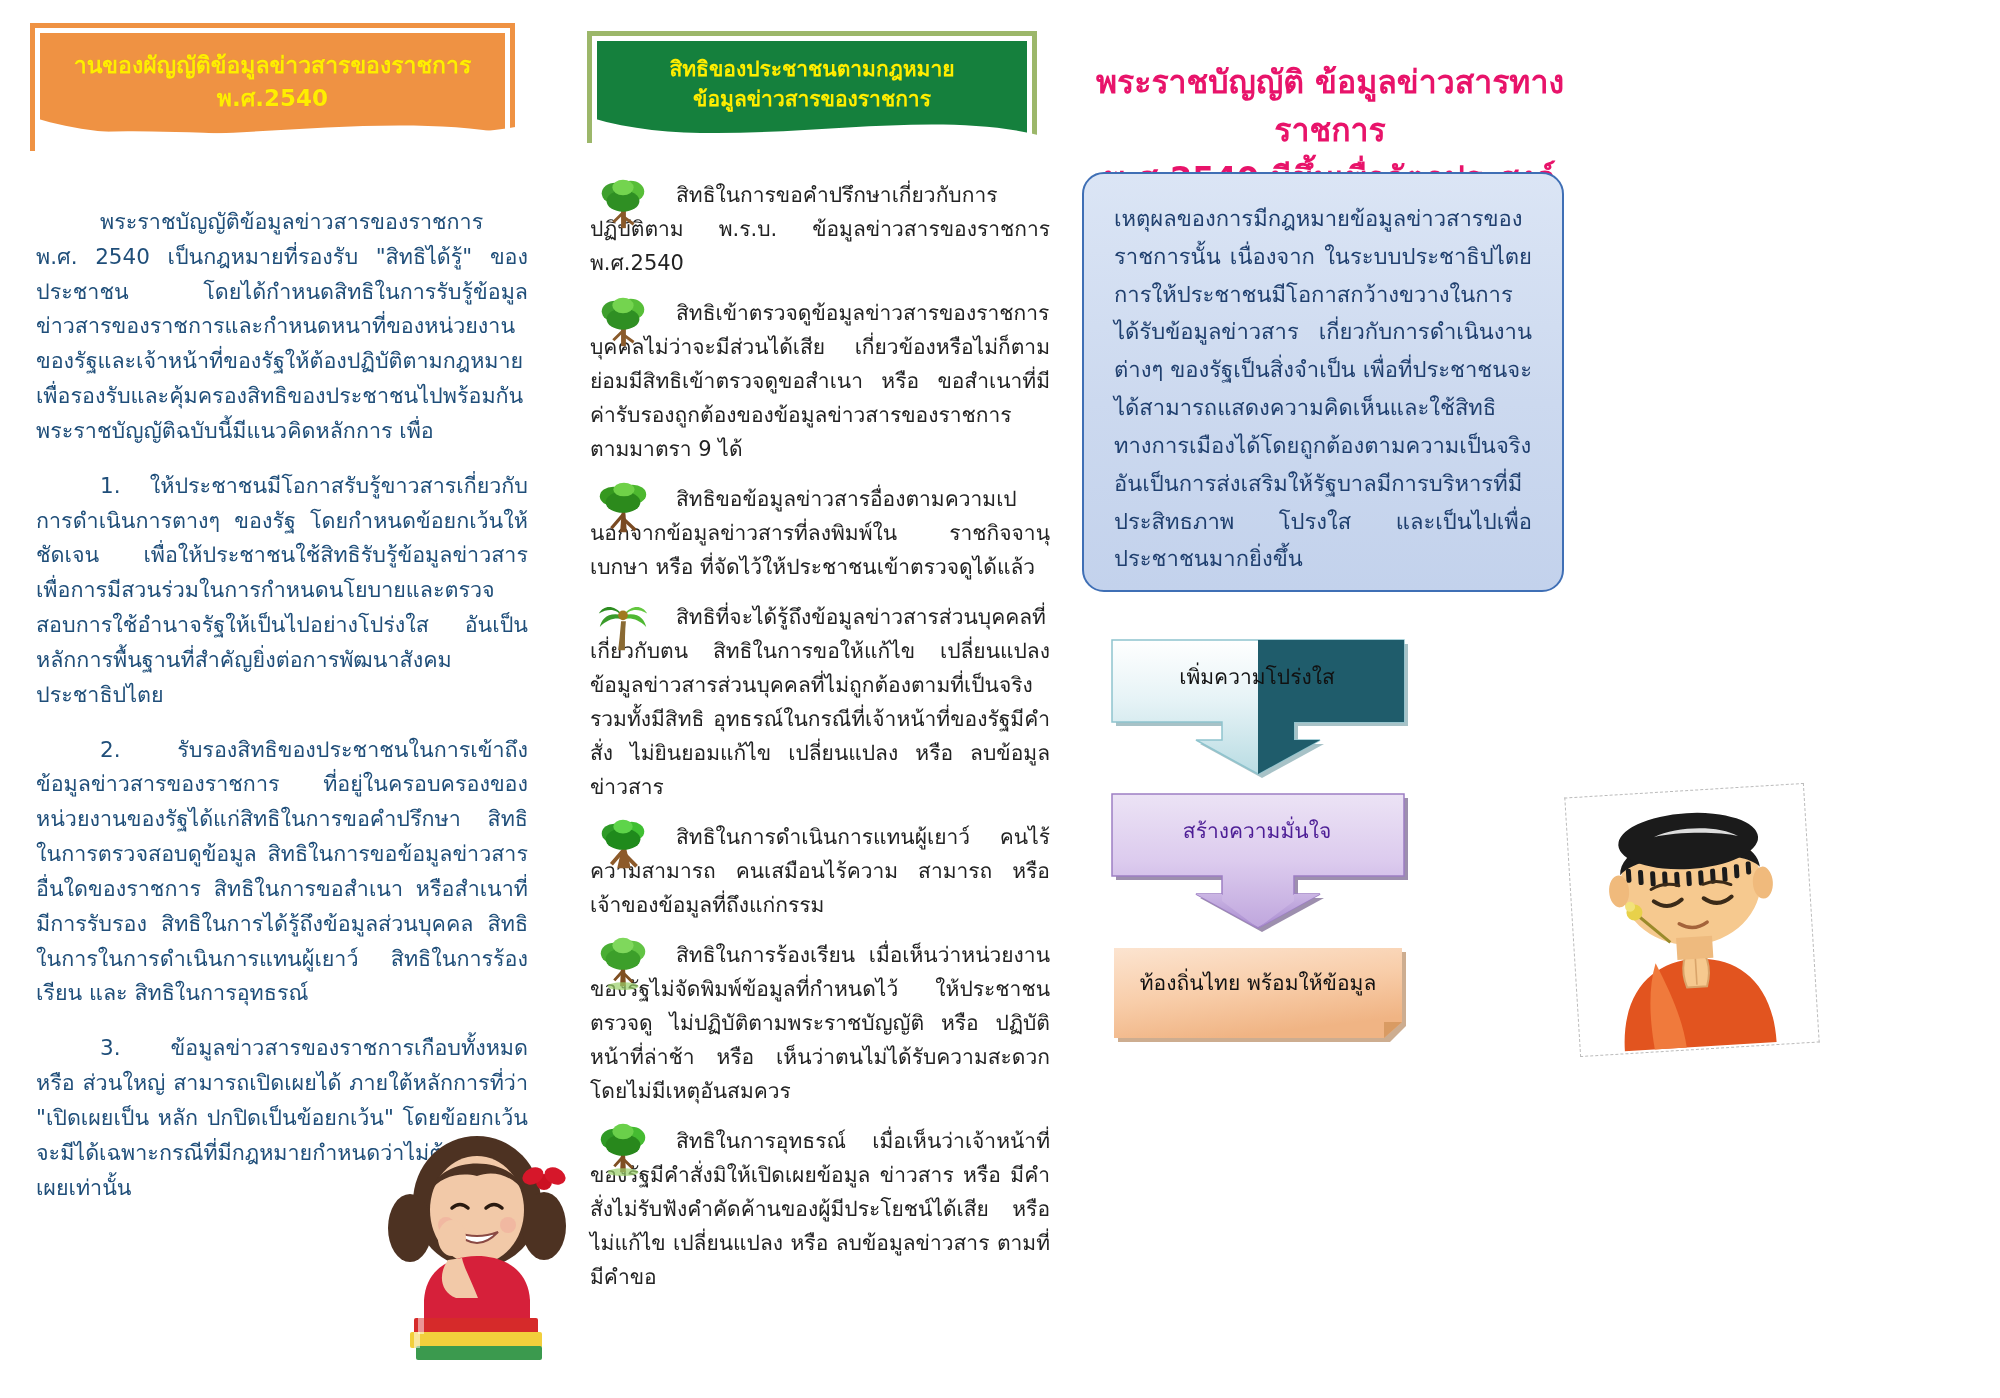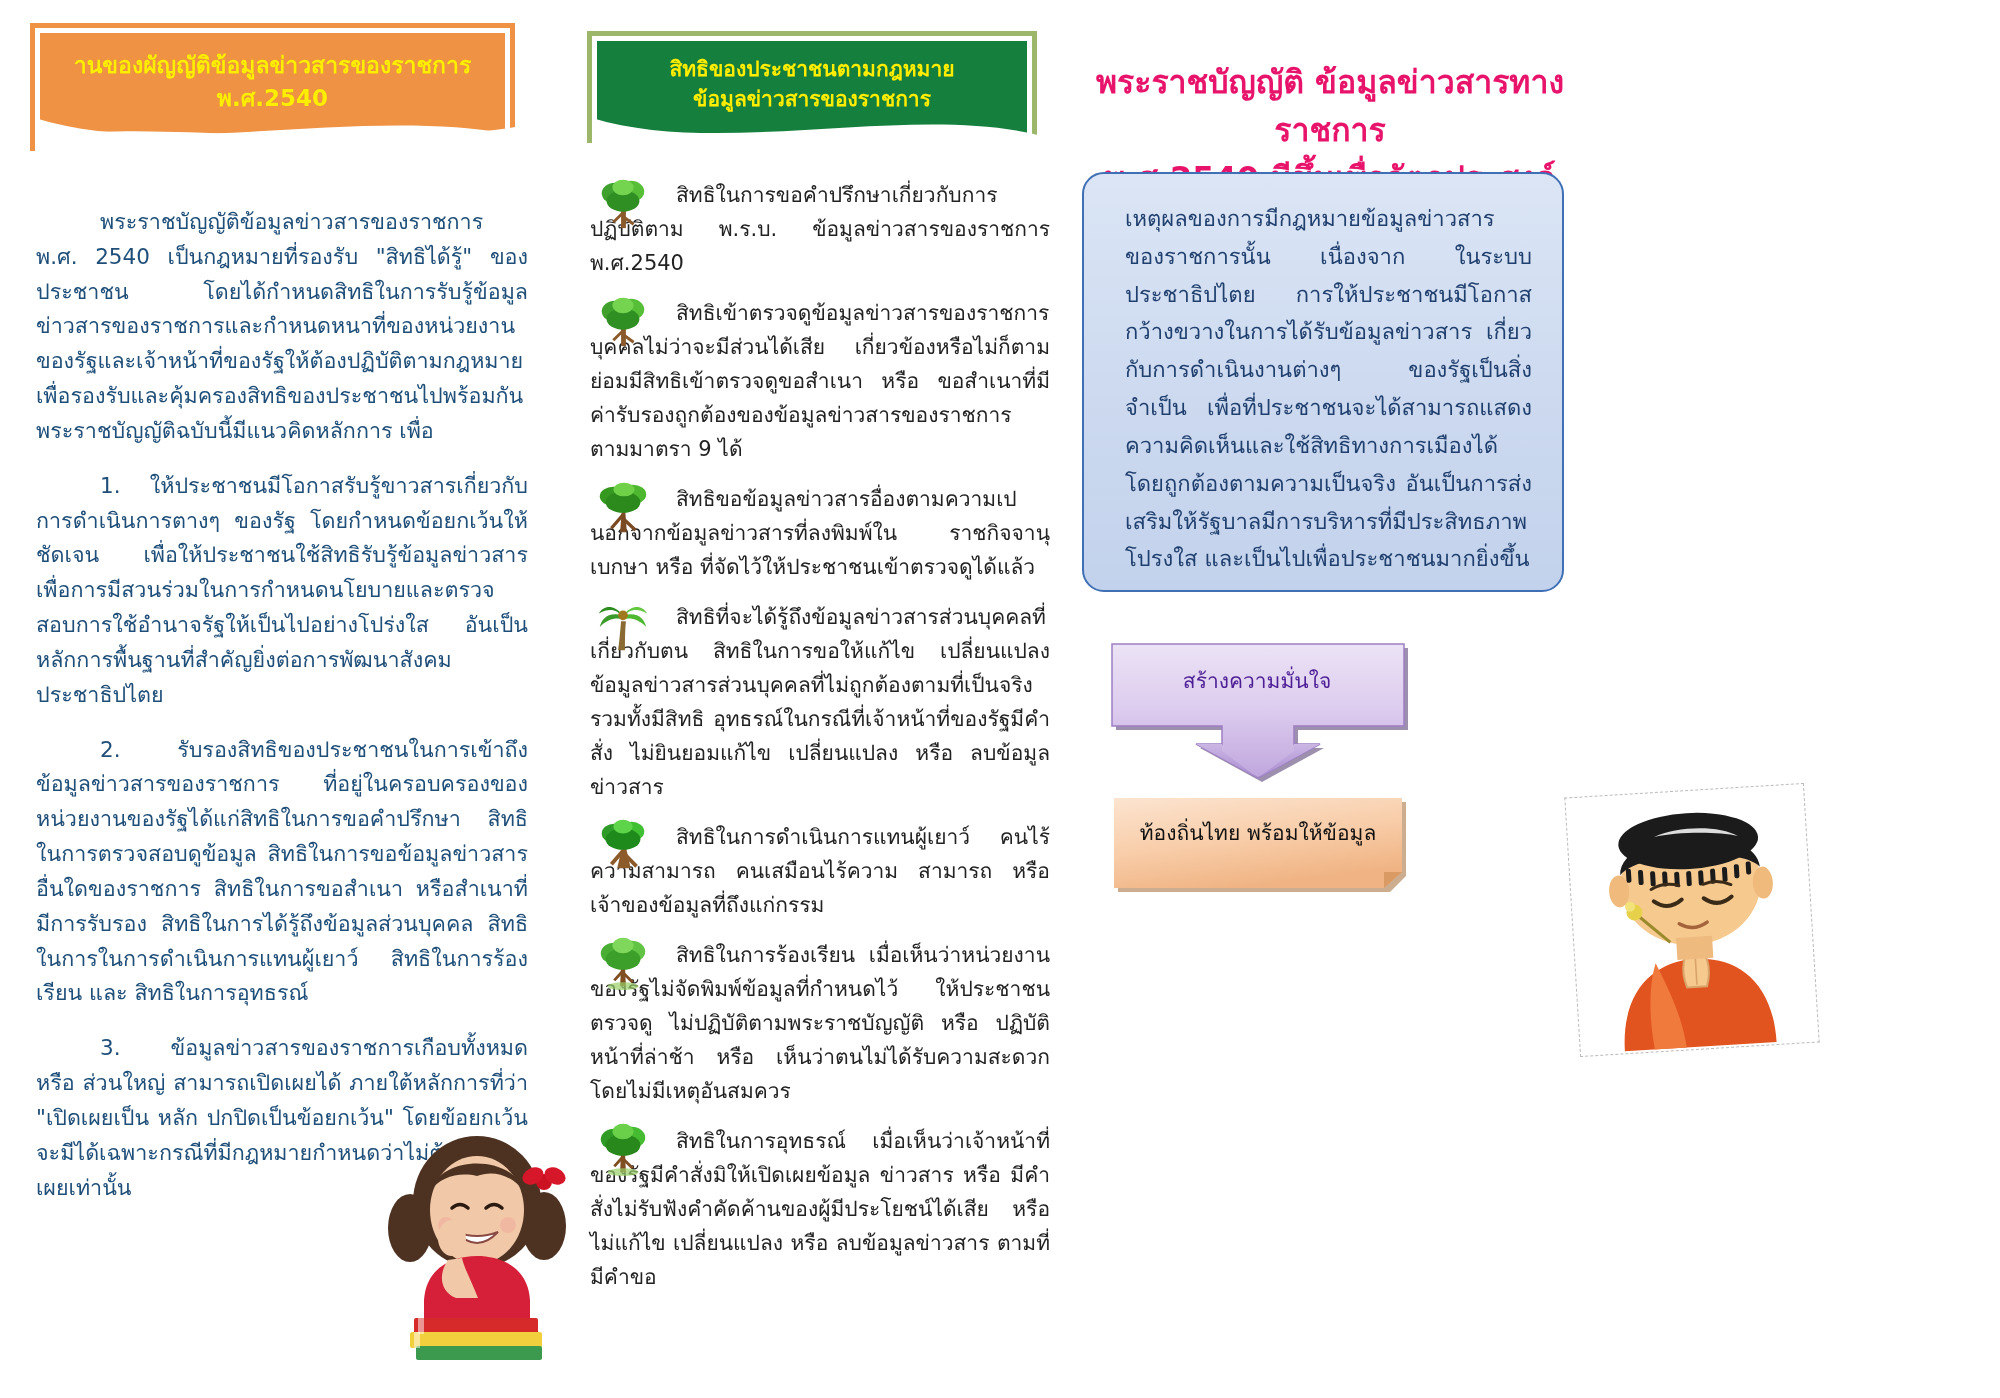--- a/index.html
+++ b/index.html
@@ -73,21 +73,21 @@
     font-size: 32px;
   }
   .blue-box {
     background: linear-gradient(180deg,#dbe5f5 0%, #ccd9ef 55%, #c3d2ec 100%);
     border: 2px solid #3f6fb5;
     border-radius: 22px;
     color: #1f3f6e;
     font-size: 22px;
     line-height: 1.72;
     text-align: justify;
-    padding: 26px 30px 24px 41px;
+    padding: 26px 30px 24px 30px;
   }
   .blue-box p { margin: 0; }
 
   
   .flow { position: absolute; }
 
   
   .photo-frame {
     position:absolute;
     background:#fff;
@@ -273,20 +273,38 @@
       <div>พระราชบัญญัติ ข้อมูลข่าวสารทางราชการ</div>
       <div>พ.ศ.2540 มีขึ้นเพื่อวัตถุประสงค์ใด?.....</div>
     </div>
 
     <div class="blue-box" style="position:absolute; left:22px; top:172px; width:482px; height:420px;">
       <p>เหตุผลของการมีกฎหมายข้อมูลข่าวสารของราชการนั้น เนื่องจาก ในระบบประชาธิปไตย การให้ประชาชนมีโอกาสกว้างขวางในการได้รับข้อมูลข่าวสาร  เกี่ยวกับการดำเนินงานต่างๆ ของรัฐเป็นสิ่งจำเป็น เพื่อที่ประชาชนจะได้สามารถแสดงความคิดเห็นและใช้สิทธิทางการเมืองได้โดยถูกต้องตามความเป็นจริง อันเป็นการส่งเสริมให้รัฐบาลมีการบริหารที่มีประสิทธภาพ โปรงใส และเป็นไปเพื่อประชาชนมากยิ่งขึ้น</p>
     </div>
 
     <div class="flow" style="left:50px; top:632px; width:320px;">
 
+      <div style="position:relative; width:300px; height:150px;">
+        <svg viewBox="0 0 300 150" style="position:absolute;left:0;top:0;width:300px;height:150px;">
+          <defs>
+            <linearGradient id="tealg" x1="0" y1="0" x2="0" y2="1">
+              <stop offset="0%" stop-color="#ffffff"></stop>
+              <stop offset="45%" stop-color="#e6f3f6"></stop>
+              <stop offset="100%" stop-color="#b9dce3"></stop>
+            </linearGradient>
+          </defs>
+
+          <path d="M6 94 L116 94 L116 112 L90 112 L152 146 L214 112 L188 112 L188 94 L298 94 L298 12 L6 12 Z" fill="#5f8f99" opacity=".55"></path>
+
+          <path d="M2 90 L112 90 L112 108 L86 108 L148 142 L210 108 L184 108 L184 90 L294 90 L294 8 L2 8 Z" fill="url(#tealg)" stroke="#8fc4ce" stroke-width="1.5"></path>
+
+          <path d="M148 8 L294 8 L294 90 L184 90 L184 108 L210 108 L148 142 Z" fill="#1f5c6b"></path>
+        </svg>
+        <div style="position:absolute; left:0; top:28px; width:294px; text-align:center; font-size:21px; color:#111;">เพิ่มความโปร่งใส</div>
+      </div>
 
       <div style="position:relative; width:300px; height:150px; margin-top:4px;">
         <svg viewBox="0 0 300 150" style="position:absolute;left:0;top:0;width:300px;height:150px;">
           <defs>
             <linearGradient id="purpg" x1="0" y1="0" x2="0" y2="1">
               <stop offset="0%" stop-color="#ece3f5"></stop>
               <stop offset="50%" stop-color="#dccbee"></stop>
               <stop offset="100%" stop-color="#bfa6dd"></stop>
             </linearGradient>
             <linearGradient id="purpg2" x1="0" y1="0" x2="0" y2="1">

